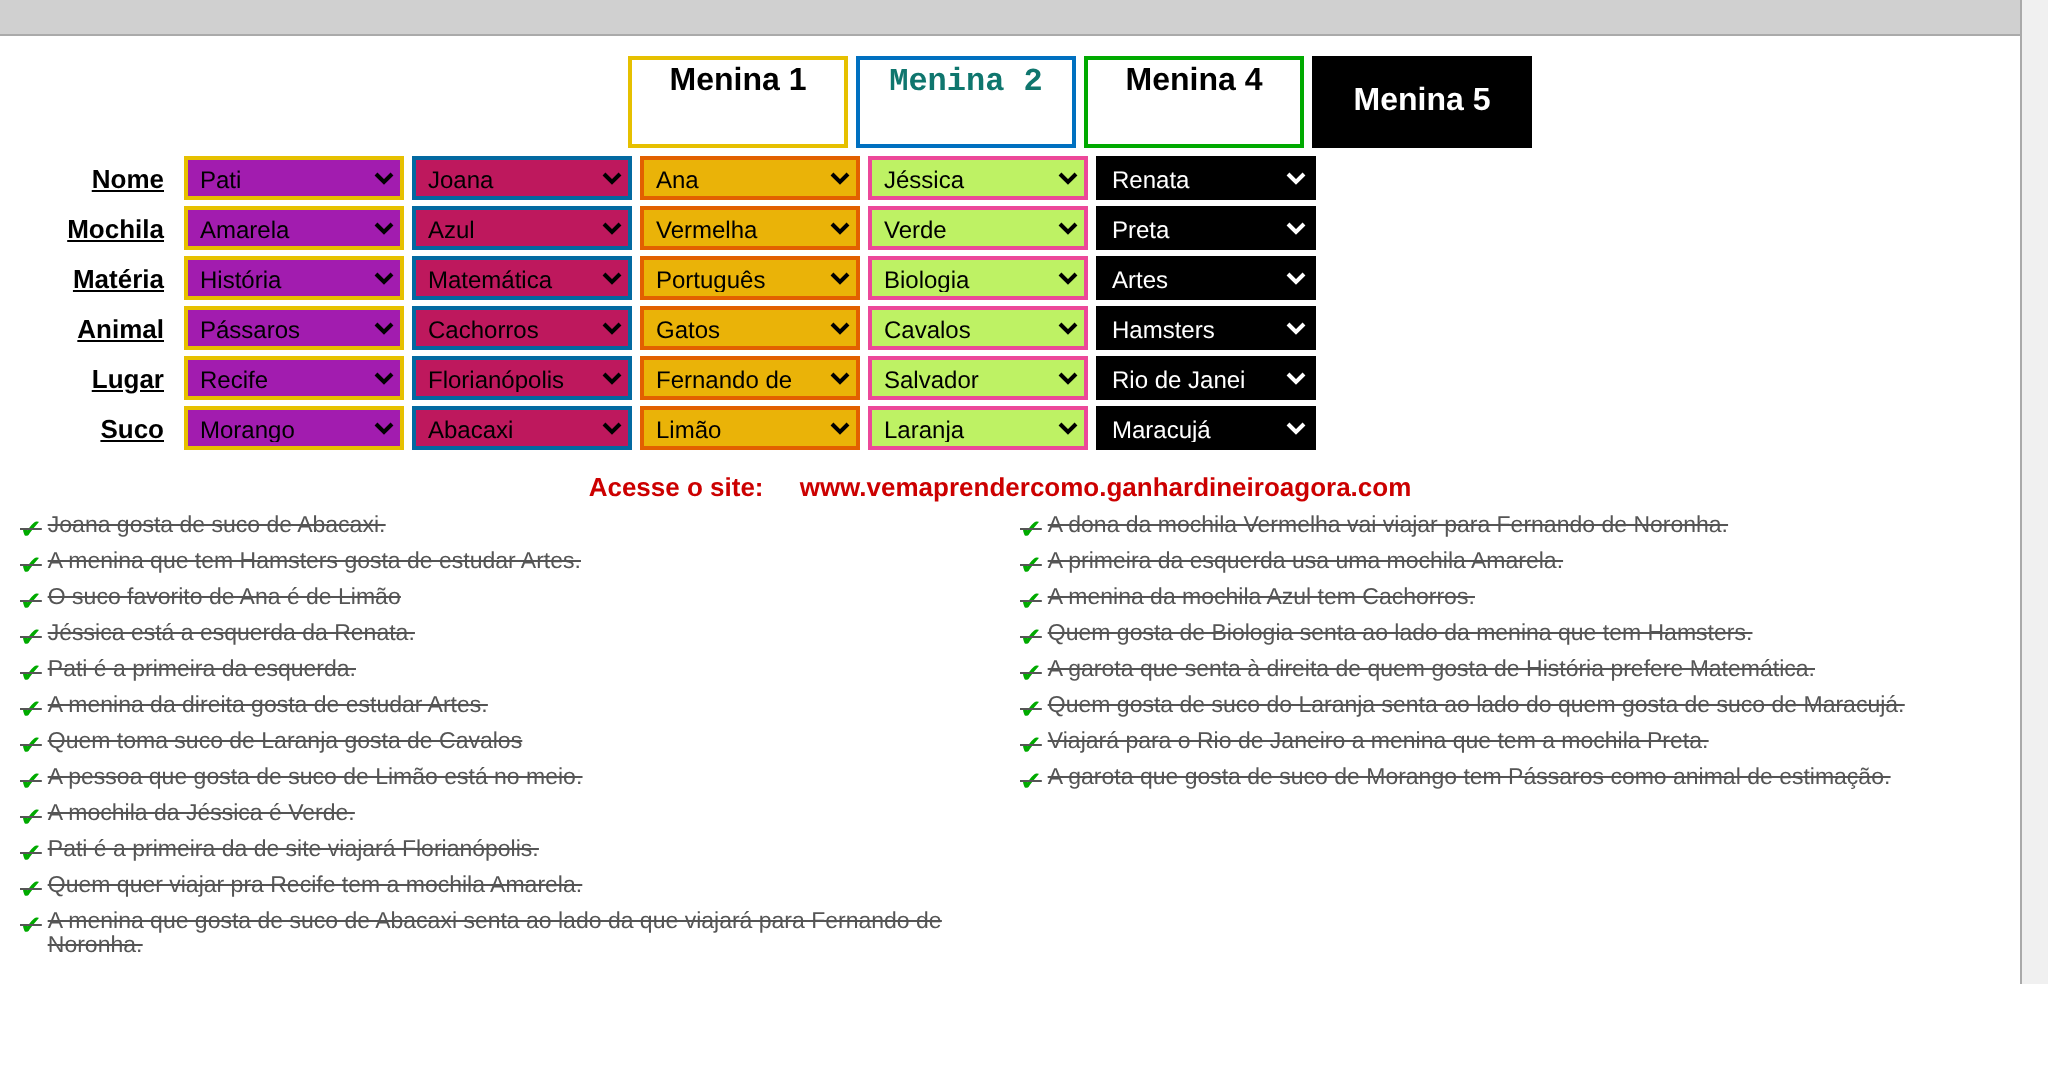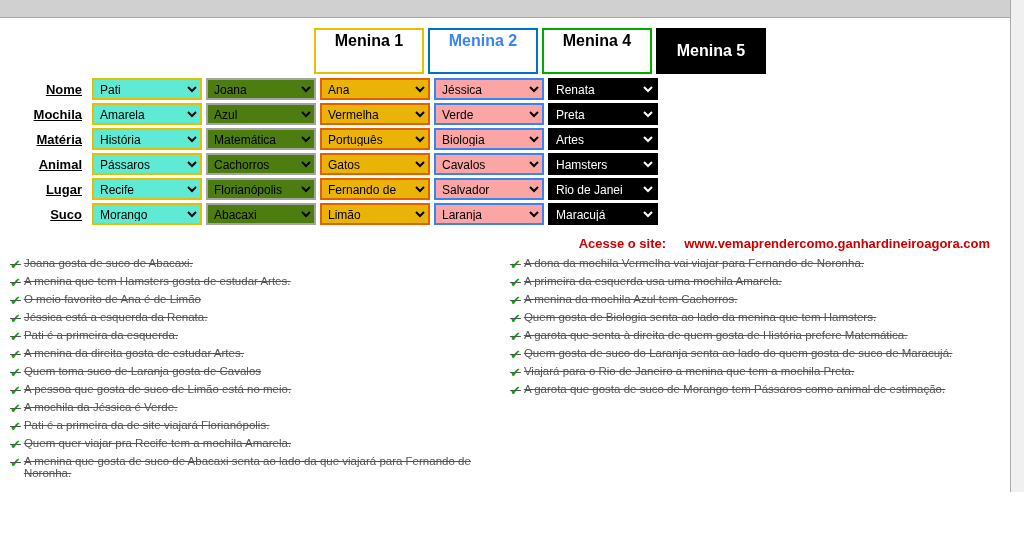--- a/index.html
+++ b/index.html
@@ -40,21 +40,21 @@
       margin-bottom: 4px;
     }
     .col-header {
       width: 110px;
       text-align: center;
       font-weight: bold;
       font-size: 16px;
       margin: 0 2px;
     }
     .col-header.menina1 { color: #000; border: 2px solid #e6c000; padding: 2px 0; }
-    .col-header.menina2 { color: #3b82f6; border: 2px solid #0070c0; padding: 2px 0; }
+    .col-header.menina2 { color: #0f766e; border: 2px solid #0070c0; padding: 2px 0; font-family: Liberation Mono, monospace; }
     .col-header.menina3 { color: #000; border: 2px solid #e26000; padding: 2px 0; }
     .col-header.menina4 { color: #000; border: 2px solid #00aa00; padding: 2px 0; }
     .col-header.menina5 { color: #000; border: 2px solid #000; padding: 12px 0; background: #000; color: #fff; }
     .rows-area {
       display: flex;
       flex-direction: column;
       width: 100%;
       text-decoration: underline;
     }
     .row {
@@ -75,27 +75,27 @@
     }
     .cell select {
       width: 100%;
       font-size: 12px;
       padding: 2px 2px;
       border: 1px solid #999;
       background: #fff;
       cursor: pointer;
       height: 22px;
     }
-    .cell.menina1 select { border: 2px solid #e6c000; background: #5eead4; }
-    .cell.menina2 select { border: 2px solid #a3a3a3; background: #4d7c0f; }
+    .cell.menina1 select { border: 2px solid #e6c000; background: #a21caf; }
+    .cell.menina2 select { border: 2px solid #0369a1; background: #be185d; }
     .cell.menina3 select { border: 2px solid #e26000; background: #eab308; }
-    .cell.menina4 select { border: 2px solid #3b82f6; background: #fca5a5; }
+    .cell.menina4 select { border: 2px solid #ec4899; background: #bef264; }
     .cell.menina5 select { border: 2px solid #000; background: #000; color: #fff; }
     .promo-text {
-      text-align: right;
+      text-align: center;
       color: #cc0000;
       font-weight: bold;
       font-size: 13px;
       margin: 8px 0 6px 0;
     }
     .promo-text a { color: #cc0000; text-decoration: none; }
     .clues-area {
       display: flex;
       gap: 20px;
       margin-top: 4px;
@@ -203,21 +203,21 @@
           <div class="clue-item">
             <span class="checkmark">✔</span>
             <span class="clue-text">Joana gosta de suco de Abacaxi.</span>
           </div>
           <div class="clue-item">
             <span class="checkmark">✔</span>
             <span class="clue-text">A menina que tem Hamsters gosta de estudar Artes.</span>
           </div>
           <div class="clue-item">
             <span class="checkmark">✔</span>
-            <span class="clue-text">O meio favorito de Ana é de Limão</span>
+            <span class="clue-text">O suco favorito de Ana é de Limão</span>
           </div>
           <div class="clue-item">
             <span class="checkmark">✔</span>
             <span class="clue-text">Jéssica está a esquerda da Renata.</span>
           </div>
           <div class="clue-item">
             <span class="checkmark">✔</span>
             <span class="clue-text">Pati é a primeira da esquerda.</span>
           </div>
           <div class="clue-item">

